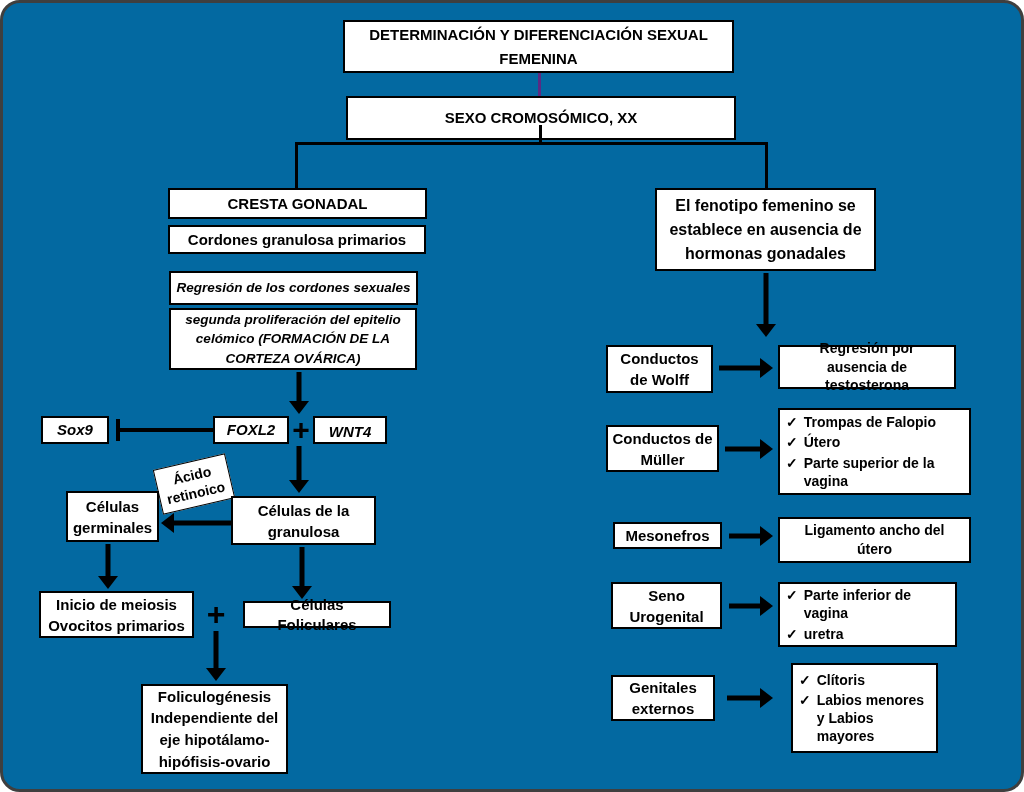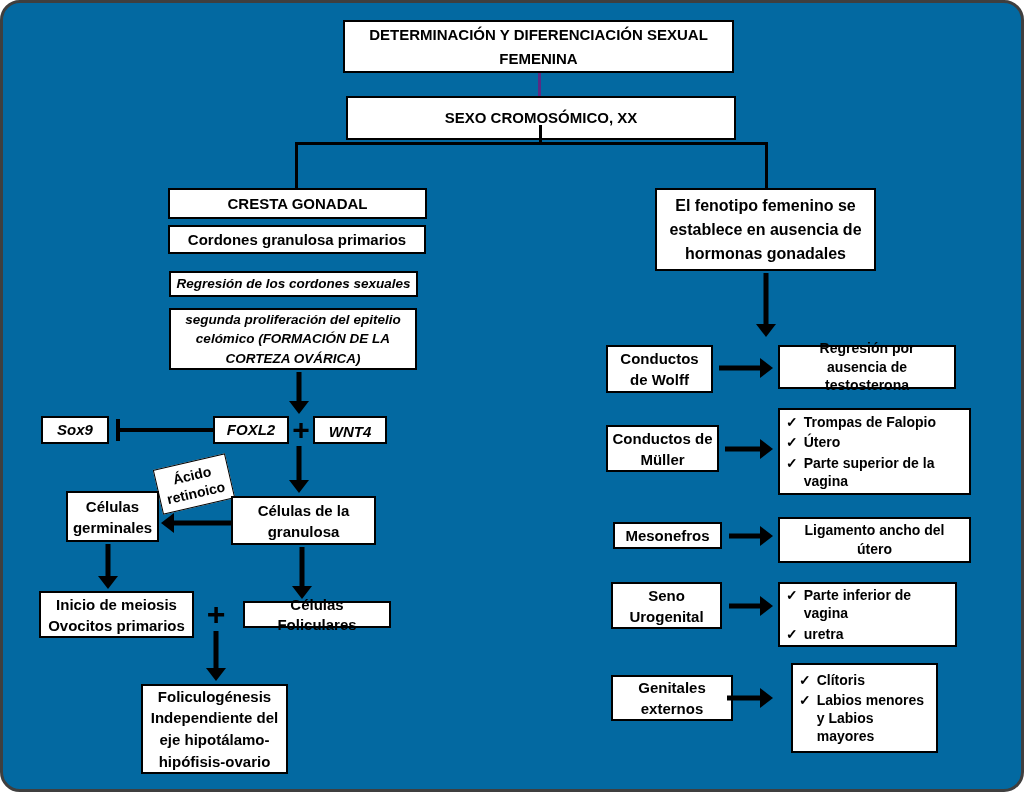--- a/index.html
+++ b/index.html
@@ -58,21 +58,21 @@
   <div class="line" style="left:292px;top:139px;width:473px;height:3px;"></div>
   <div class="line" style="left:292px;top:139px;width:3px;height:47px;"></div>
   <div class="line" style="left:762px;top:139px;width:3px;height:47px;"></div>
 
   <div class="box" style="left:165px;top:185px;width:259px;height:31px;">
     <span>CRESTA GONADAL</span>
   </div>
   <div class="box" style="left:165px;top:222px;width:258px;height:29px;">
     <span>Cordones granulosa primarios</span>
   </div>
-  <div class="box italic fs13" style="left:166px;top:268px;width:249px;height:26px;">
+  <div class="box italic fs13" style="left:166px;top:268px;width:249px;height:34px;">
     <span>Regresión de los cordones sexuales</span>
   </div>
   <div class="box italic fs13" style="left:166px;top:305px;width:248px;height:62px;line-height:1.45;padding:2px 6px;">
     <span>segunda proliferación del epitelio celómico (FORMACIÓN DE LA CORTEZA OVÁRICA)</span>
   </div>
 
   <div class="arrow-down" style="left:284px;top:369px;width:24px;height:42px;"></div>
 
   <div class="box italic" style="left:38px;top:413px;width:68px;height:28px;">
     <span>Sox9</span>
@@ -164,21 +164,21 @@
     <div class="check-line">
       <span class="check">✓</span>
       <span>Parte inferior de vagina</span>
     </div>
     <div class="check-line">
       <span class="check">✓</span>
       <span>uretra</span>
     </div>
   </div>
 
-  <div class="box" style="left:608px;top:672px;width:122px;height:46px;line-height:1.4;">
+  <div class="box" style="left:608px;top:672px;width:104px;height:46px;line-height:1.4;">
     <span>Genitales externos</span>
   </div>
   <div class="arrow-right" style="left:724px;top:685px;width:46px;height:20px;"></div>
   <div class="box fs14 check-list" style="left:788px;top:660px;width:147px;height:90px;">
     <div class="check-line">
       <span class="check">✓</span>
       <span>Clítoris</span>
     </div>
     <div class="check-line">
       <span class="check">✓</span>

